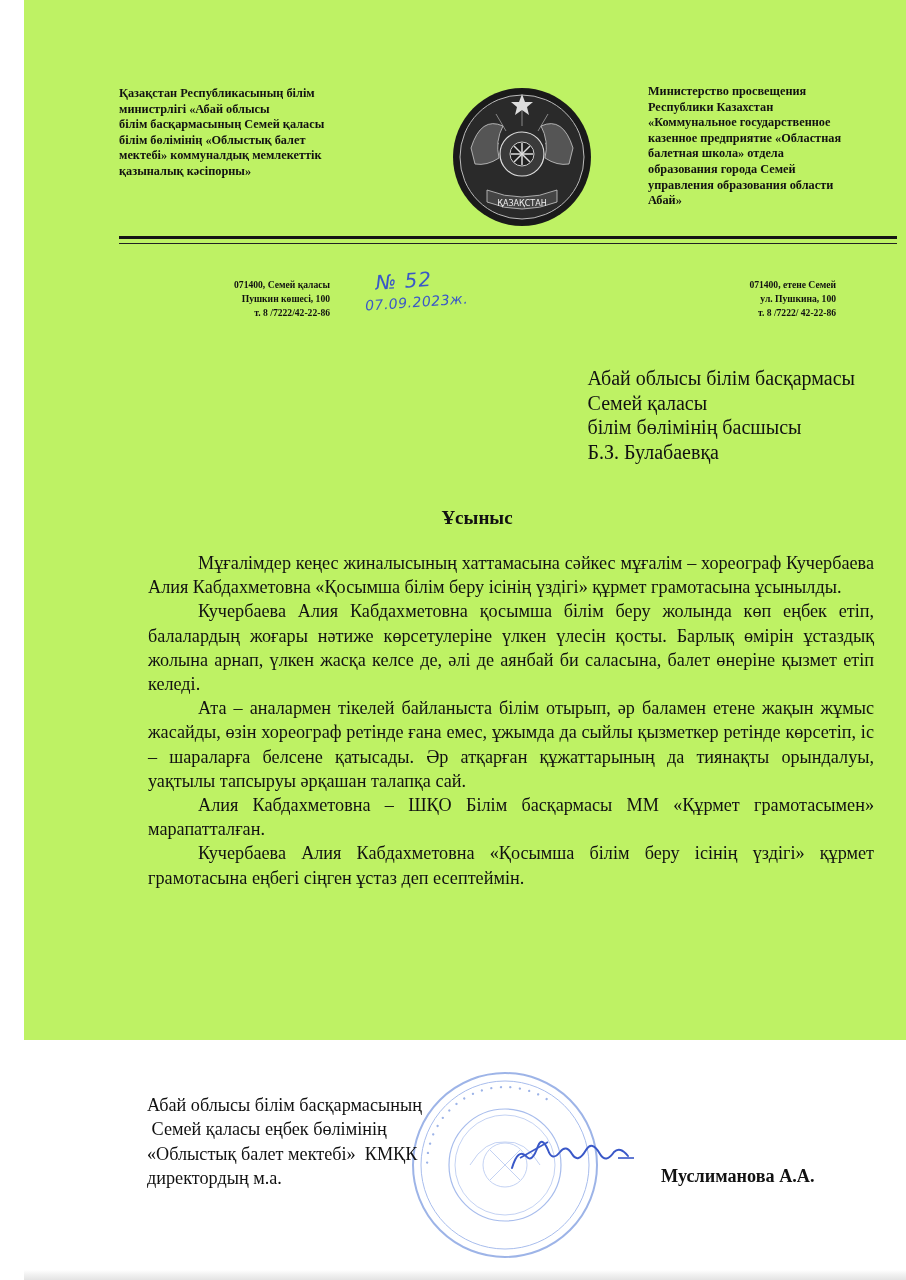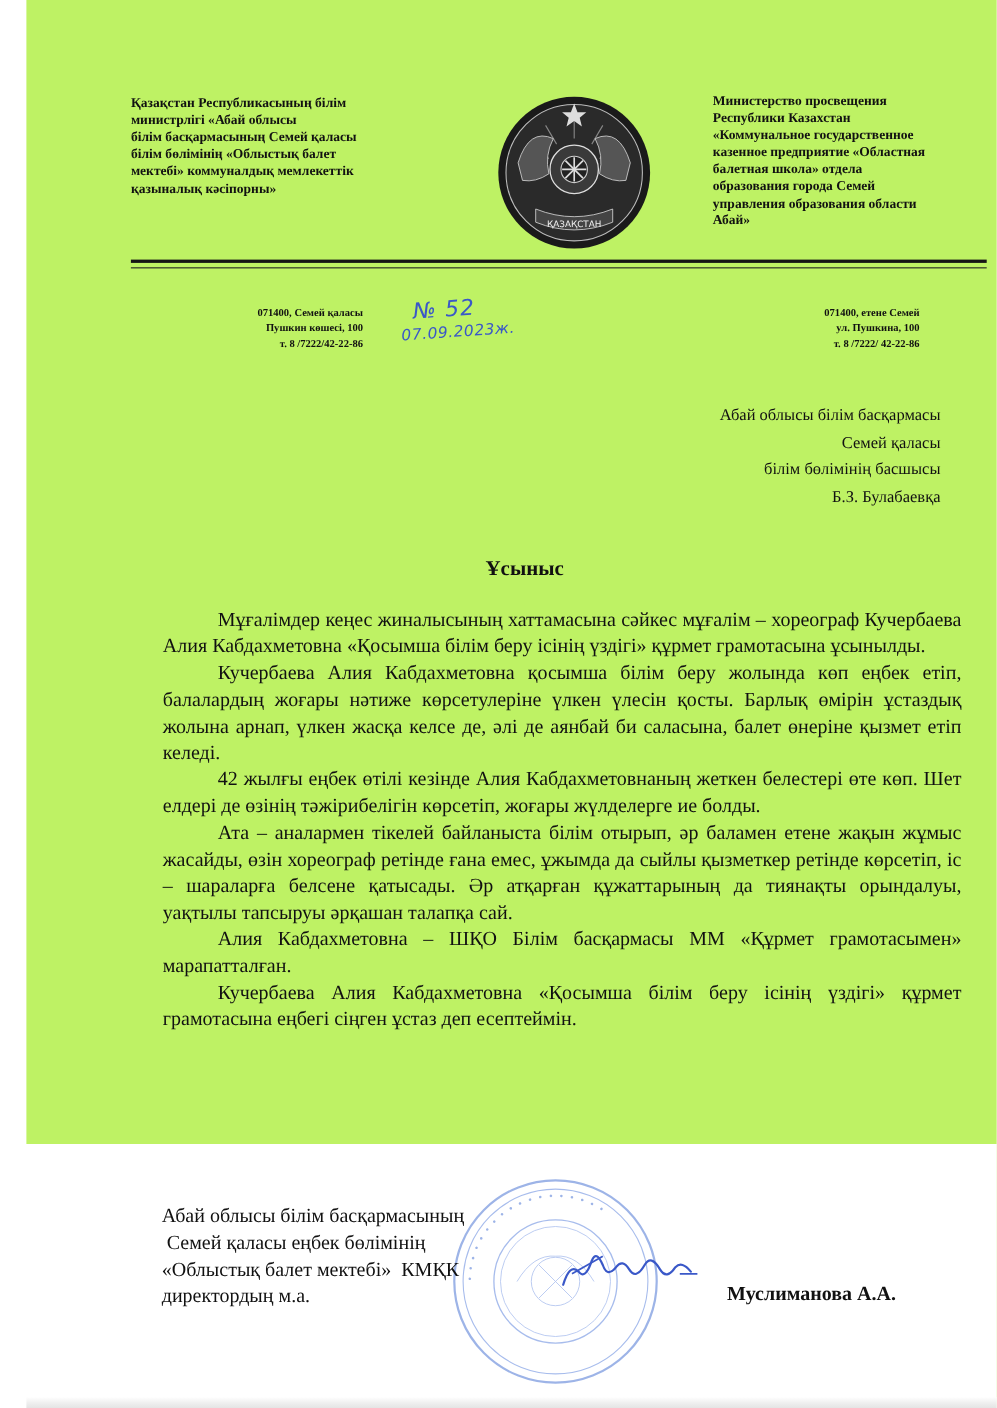--- a/index.html
+++ b/index.html
@@ -101,22 +101,21 @@
       display: block;
       font-size: 14px;
       margin-top: 2px;
       letter-spacing: 0.5px;
     }
 
     
     .recipient {
       position: absolute;
       right: 75px; top: 366px;
-      text-align: right;
-      font-size: 15px;
+      font-size: 20px;
       line-height: 24.5px;
     }
     .recipient span { display: block; white-space: nowrap; }
 
     
     .doc-title {
       position: absolute;
       left: 0; width: 906px;
       top: 507px;
       text-align: center;
@@ -255,21 +254,20 @@
     <span>Семей қаласы</span>
     <span>білім бөлімінің басшысы</span>
     <span>Б.З. Булабаевқа</span>
   </div>
 
   <div class="doc-title">Ұсыныс</div>
 
   <div class="body-text">
     <p>Мұғалімдер кеңес жиналысының хаттамасына сәйкес мұғалім – хореограф Кучербаева Алия Кабдахметовна «Қосымша білім беру ісінің үздігі» құрмет грамотасына ұсынылды.</p>
     <p>Кучербаева Алия Кабдахметовна қосымша білім беру жолында көп еңбек етіп, балалардың жоғары нәтиже көрсетулеріне үлкен үлесін қосты. Барлық өмірін ұстаздық жолына арнап, үлкен жасқа келсе де, әлі де аянбай би саласына, балет өнеріне қызмет етіп келеді.</p>
-    <p>42 жылғы еңбек өтілі кезінде Алия Кабдахметовнаның жеткен белестері өте көп. Шет елдері де өзінің тәжірибелігін көрсетіп, жоғары жүлделерге ие болды.</p>
     <p>Ата – аналармен тікелей байланыста білім  отырып,  әр баламен етене жақын жұмыс жасайды, өзін хореограф ретінде ғана емес, ұжымда да сыйлы қызметкер ретінде көрсетіп, іс – шараларға белсене қатысады.  Әр атқарған құжаттарының да тиянақты орындалуы, уақтылы тапсыруы әрқашан талапқа сай.</p>
     <p>Алия Кабдахметовна – ШҚО Білім басқармасы ММ «Құрмет грамотасымен» марапатталған.</p>
     <p>Кучербаева Алия Кабдахметовна «Қосымша білім беру ісінің үздігі» құрмет грамотасына еңбегі сіңген ұстаз деп есептеймін.</p>
   </div>
 
   <div class="stamp">
     <svg width="190" height="190" viewBox="0 0 190 190">
       <circle cx="95" cy="95" r="92" fill="none" stroke="#7d9be0" stroke-width="2"></circle>
       <circle cx="95" cy="95" r="84" fill="none" stroke="#8aa6e6" stroke-width="1"></circle>
       <circle cx="95" cy="95" r="56" fill="none" stroke="#8aa6e6" stroke-width="1.2"></circle>

